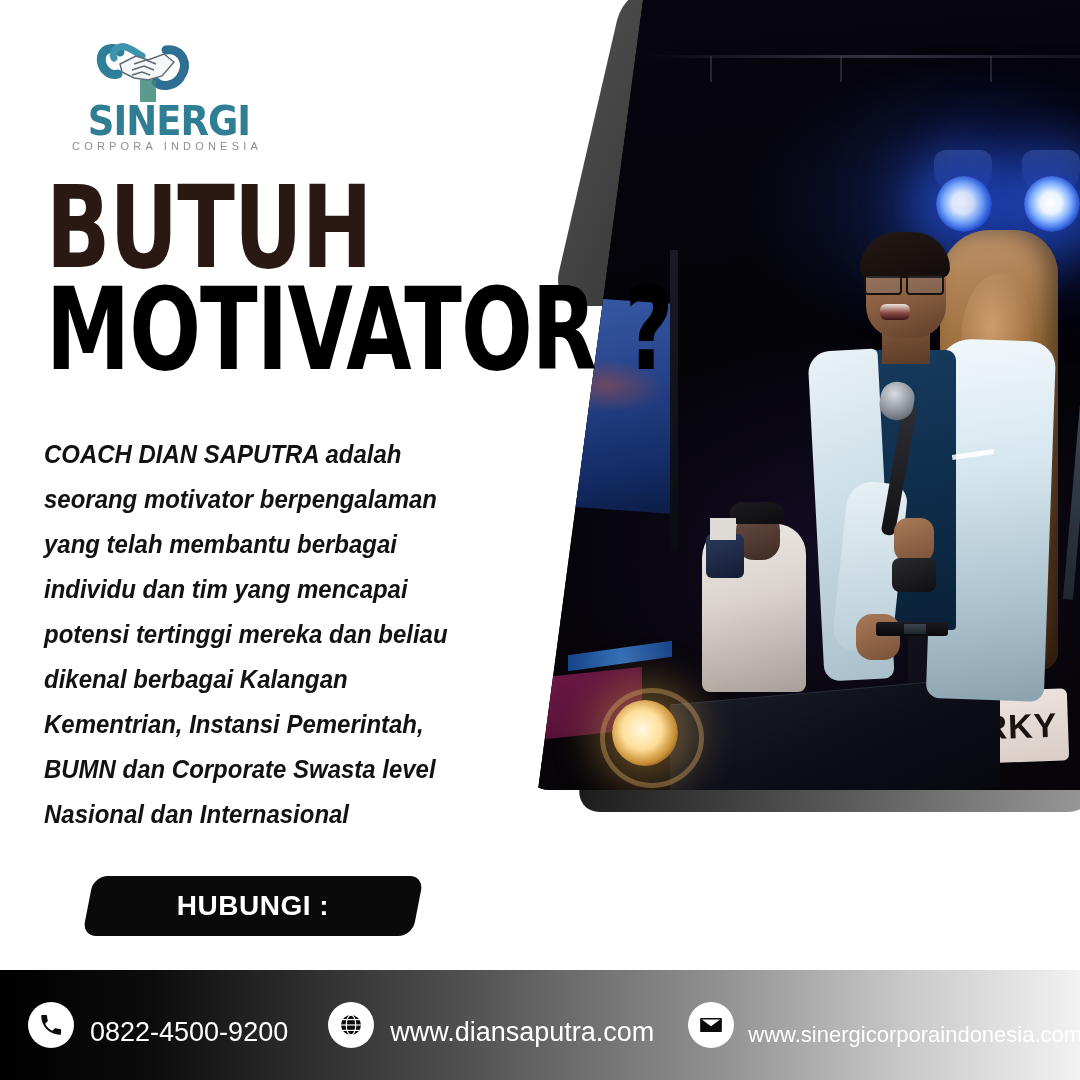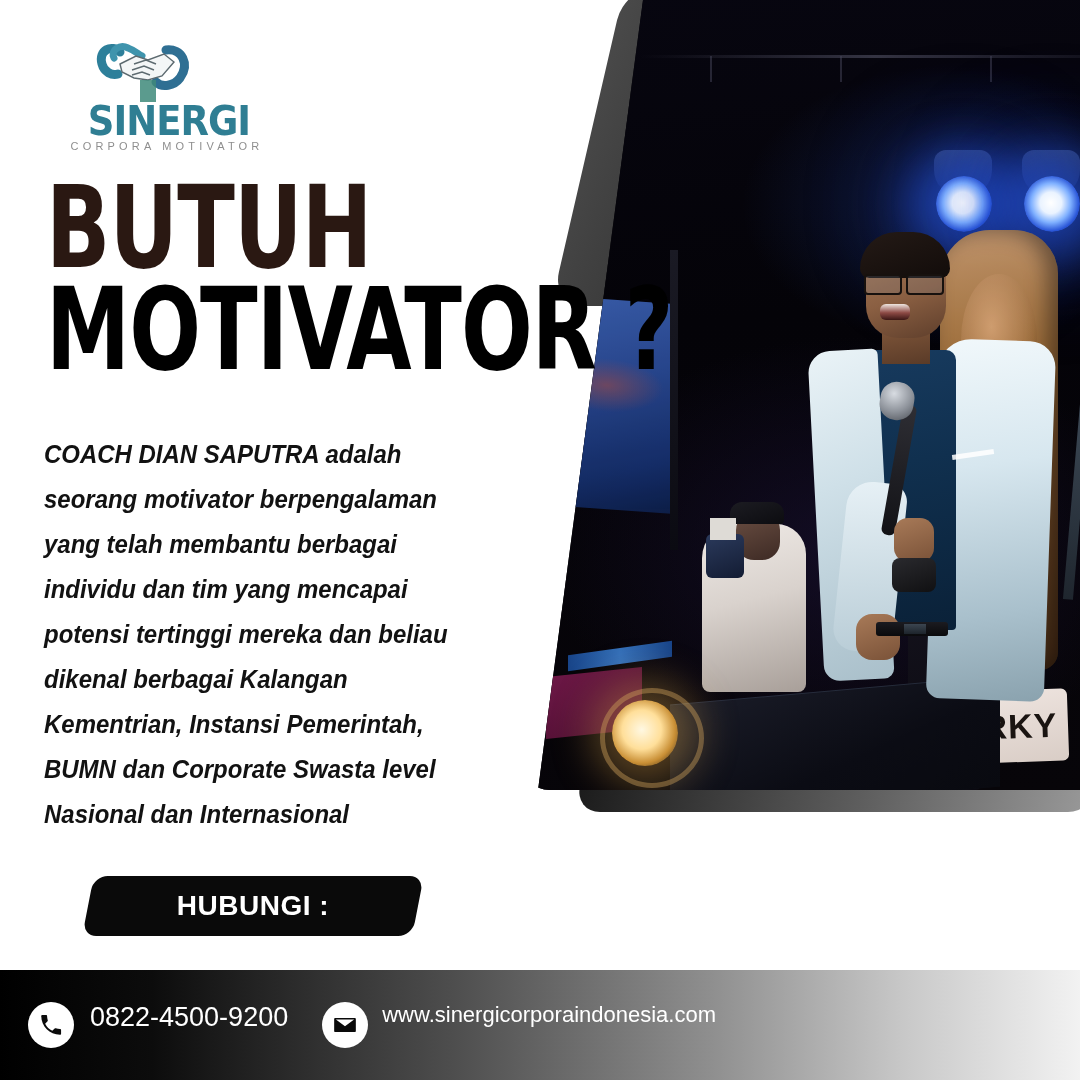--- a/index.html
+++ b/index.html
@@ -416,21 +416,21 @@
   }
 
   
   .footer {
     position: absolute; left: 0; bottom: 0;
     width: 1080px; height: 110px;
     background: linear-gradient(90deg, #000000 0%, #0c0c0c 14%, #4e4e4e 42%, #8f8f8f 66%, #c9c9c9 84%, #f2f2f2 100%);
     z-index: 6;
     display: flex; align-items: center;
   }
-  .f-item { display: flex; align-items: flex-start; }
+  .f-item { display: flex; align-items: flex-end; }
   .f-icon {
     width: 46px; height: 46px; border-radius: 50%;
     background: #ffffff;
     display: flex; align-items: center; justify-content: center;
     flex: 0 0 auto;
   }
   .f-icon svg { display: block; }
   .f-text {
     color: #ffffff;
     font-family: "Liberation Sans", sans-serif;
@@ -521,21 +521,21 @@
         <g fill="#f4f6f7" stroke="#5d6a70" stroke-width="1.4">
           <path d="M30 28 L46 20 L58 24 L74 18 L84 26 L72 40 L58 44 L44 42 L32 36 Z"></path>
           <path d="M44 28 L56 24 L66 28" fill="none"></path>
           <path d="M42 34 L54 30 L64 34" fill="none"></path>
           <path d="M42 39 L52 36 L60 39" fill="none"></path>
         </g>
         <rect x="50" y="44" width="16" height="22" fill="#3e8a7a" opacity="0.85"></rect>
       </svg>
     </div>
     <div class="logo-word">SINERGI</div>
-    <div class="logo-sub">CORPORA MOTIVATOR</div>
+    <div class="logo-sub">CORPORA INDONESIA</div>
   </div>
 
   <div class="headline">
     <div class="head-line1">BUTUH</div>
     <div class="head-line2">MOTIVATOR ?</div>
   </div>
 
   <div class="body-copy">COACH DIAN SAPUTRA adalah seorang motivator berpengalaman yang telah membantu berbagai individu dan tim yang mencapai potensi tertinggi mereka dan beliau dikenal berbagai Kalangan Kementrian, Instansi Pemerintah, BUMN dan Corporate Swasta level Nasional dan Internasional</div>
 
   <div class="cta-wrap">
@@ -548,20 +548,34 @@
 
     <div class="f-item" style="margin-left:28px;">
       <div class="f-icon">
         <svg viewBox="0 0 24 24" width="26" height="26" fill="#0a0a0a">
           <path d="M6.6 10.8c1.4 2.8 3.8 5.2 6.6 6.6l2.2-2.2c.3-.3.7-.4 1.1-.2 1.2.4 2.5.6 3.8.6.6 0 1 .4 1 1V20c0 .6-.4 1-1 1C10.8 21 3 13.2 3 3.7c0-.6.4-1 1-1h3.4c.6 0 1 .4 1 1 0 1.3.2 2.6.6 3.8.1.4 0 .8-.2 1.1l-2.2 2.2z"></path>
         </svg>
       </div>
       <div class="f-text" style="margin-left:16px;">0822-4500-9200</div>
     </div>
 
+    <div class="f-item" style="margin-left:40px;">
+      <div class="f-icon">
+        <svg viewBox="0 0 24 24" width="26" height="26">
+          <circle cx="12" cy="12" r="9.2" fill="#0a0a0a"></circle>
+          <g fill="none" stroke="#ffffff" stroke-width="1.1">
+            <ellipse cx="12" cy="12" rx="4.4" ry="9.2"></ellipse>
+            <line x1="2.8" y1="12" x2="21.2" y2="12"></line>
+            <line x1="4.3" y1="7" x2="19.7" y2="7"></line>
+            <line x1="4.3" y1="17" x2="19.7" y2="17"></line>
+          </g>
+        </svg>
+      </div>
+      <div class="f-text" style="margin-left:16px;">www.diansaputra.com</div>
+    </div>
 
     <div class="f-item" style="margin-left:34px;">
       <div class="f-icon">
         <svg viewBox="0 0 24 24" width="26" height="26" fill="#0a0a0a">
           <path d="M3 5.5h18c.6 0 1 .4 1 1v11c0 .6-.4 1-1 1H3c-.6 0-1-.4-1-1v-11c0-.6.4-1 1-1zm9 7.6L20.4 7H3.6L12 13.1z"></path>
         </svg>
       </div>
       <div class="f-text small" style="margin-left:14px;">www.sinergicorporaindonesia.com</div>
     </div>
 

